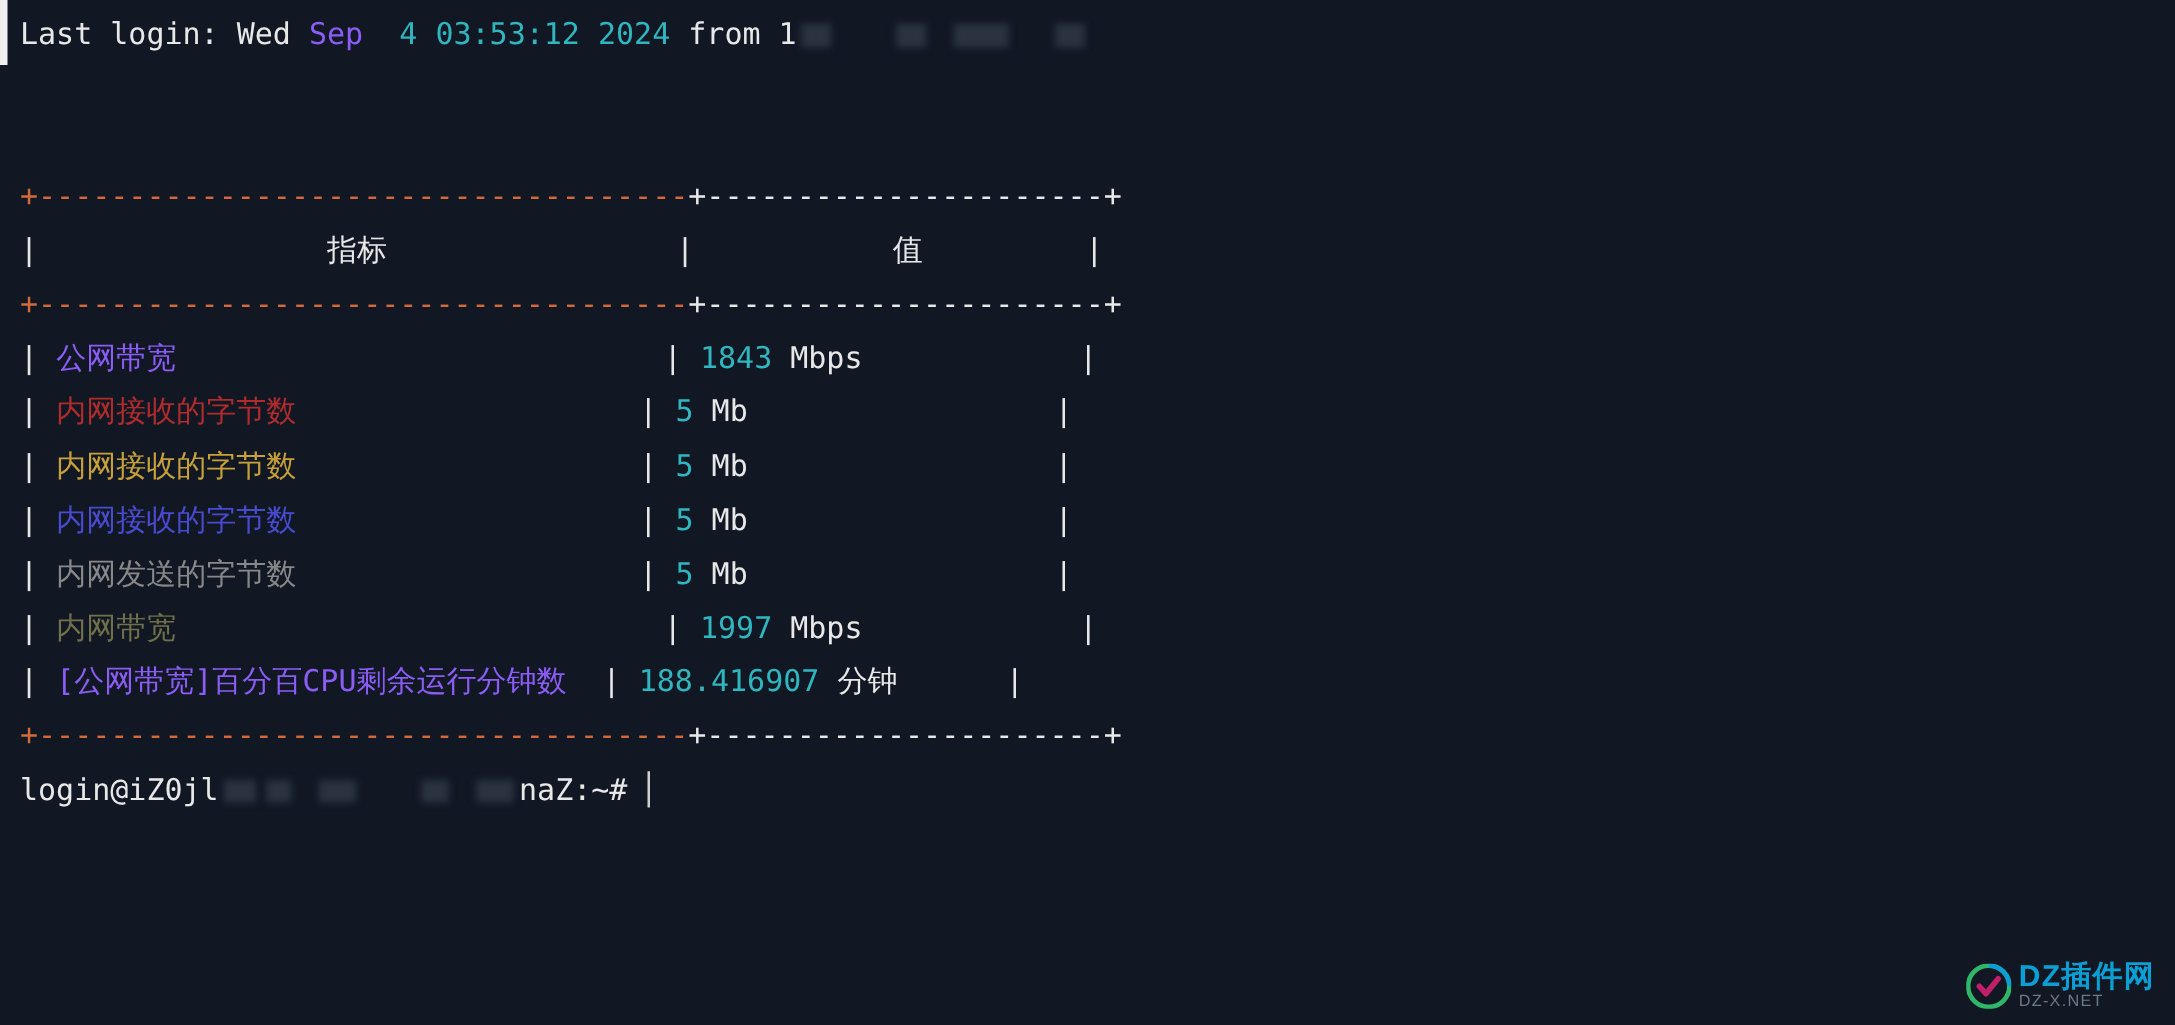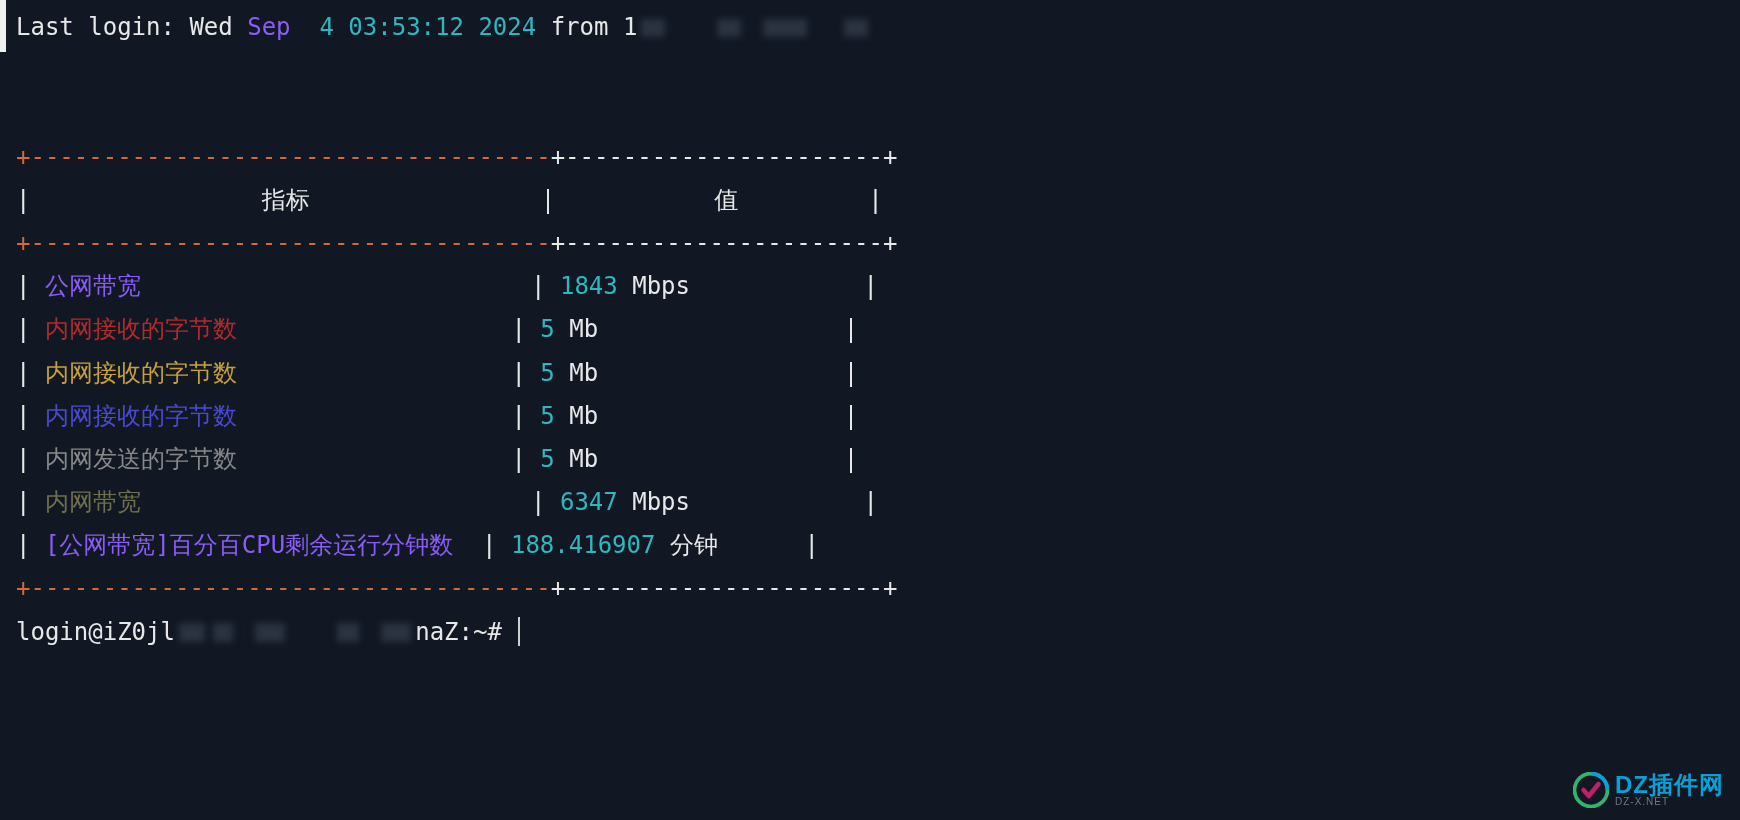--- a/index.html
+++ b/index.html
@@ -45,21 +45,21 @@
     gap:6px;
     font-family:sans-serif;
     margin-top:28px;
   }
   .watermark svg{width:36px;height:36px;flex:0 0 auto;}
   .watermark .wtext{display:flex;flex-direction:column;line-height:1.05;}
   .watermark .wm-title{
     font-size:24px;font-weight:700;color:#0aa0d6;letter-spacing:1px;
   }
   .watermark .wm-sub{
-    font-size:10px;color:#6d7a85;letter-spacing:1px;
+    font-size:13px;color:#6d7a85;letter-spacing:1px;
   }
   .left-edge{
     position:absolute;left:0;top:0;width:6px;height:52px;
     background:#f0f0f0;
   }
 </style>
 </head>
 <body>
 
 <div class="left-edge"></div>
@@ -71,21 +71,21 @@
 
 <div id="tbl">
     <div class="l"><span class="c-orange">+------------------------------------</span><span class="c-white">+----------------------+</span></div>
     <div class="l"><span class="c-white">| </span><span class="c-white">               指标               </span><span class="c-white"> | </span><span class="c-white">          值        </span><span class="c-white"> |</span></div>
     <div class="l"><span class="c-orange">+------------------------------------</span><span class="c-white">+----------------------+</span></div>
     <div class="l"><span class="c-white">| </span><span class="c-green">公网带宽                          </span><span class="c-white"> | </span><span class="c-teal">1843</span><span class="c-white"> Mbps</span><span class="c-white">            |</span></div>
     <div class="l"><span class="c-white">| </span><span class="c-red">内网接收的字节数                  </span><span class="c-white"> | </span><span class="c-teal">5</span><span class="c-white"> Mb</span><span class="c-white">                 |</span></div>
     <div class="l"><span class="c-white">| </span><span class="c-yellow">内网接收的字节数                  </span><span class="c-white"> | </span><span class="c-teal">5</span><span class="c-white"> Mb</span><span class="c-white">                 |</span></div>
     <div class="l"><span class="c-white">| </span><span class="c-blue">内网接收的字节数                  </span><span class="c-white"> | </span><span class="c-teal">5</span><span class="c-white"> Mb</span><span class="c-white">                 |</span></div>
     <div class="l"><span class="c-white">| </span><span class="c-gray">内网发送的字节数                  </span><span class="c-white"> | </span><span class="c-teal">5</span><span class="c-white"> Mb</span><span class="c-white">                 |</span></div>
-    <div class="l"><span class="c-white">| </span><span class="c-olive">内网带宽                          </span><span class="c-white"> | </span><span class="c-teal">6347</span><span class="c-white"> Mbps</span><span class="c-white">            |</span></div>
+    <div class="l"><span class="c-white">| </span><span class="c-olive">内网带宽                          </span><span class="c-white"> | </span><span class="c-teal">1997</span><span class="c-white"> Mbps</span><span class="c-white">            |</span></div>
     <div class="l"><span class="c-white">| </span><span class="c-green">[公网带宽]百分百CPU剩余运行分钟数 </span><span class="c-white"> | </span><span class="c-teal">188.416907</span><span class="c-white"> 分钟</span><span class="c-white">      |</span></div>
     <div class="l"><span class="c-orange">+------------------------------------</span><span class="c-white">+----------------------+</span></div>
   </div>
 
 <div class="l"><span class="c-white">login@iZ0jl</span><span class="mask" style="width:26px"></span><span class="mask" style="width:20px"></span>&nbsp;<span class="mask" style="width:30px"></span>&nbsp;&nbsp;&nbsp;<span class="mask" style="width:22px"></span>&nbsp;<span class="mask" style="width:30px"></span><span class="c-white">naZ:~# </span><span class="prompt-cursor"></span></div>
 
 <div class="watermark">
   <svg viewBox="0 0 48 48">
     <circle cx="24" cy="24" r="22" fill="none" stroke="#2fb66a" stroke-width="5"></circle>
     <path d="M24 2 A22 22 0 0 1 46 24" fill="none" stroke="#0aa0d6" stroke-width="5"></path>

